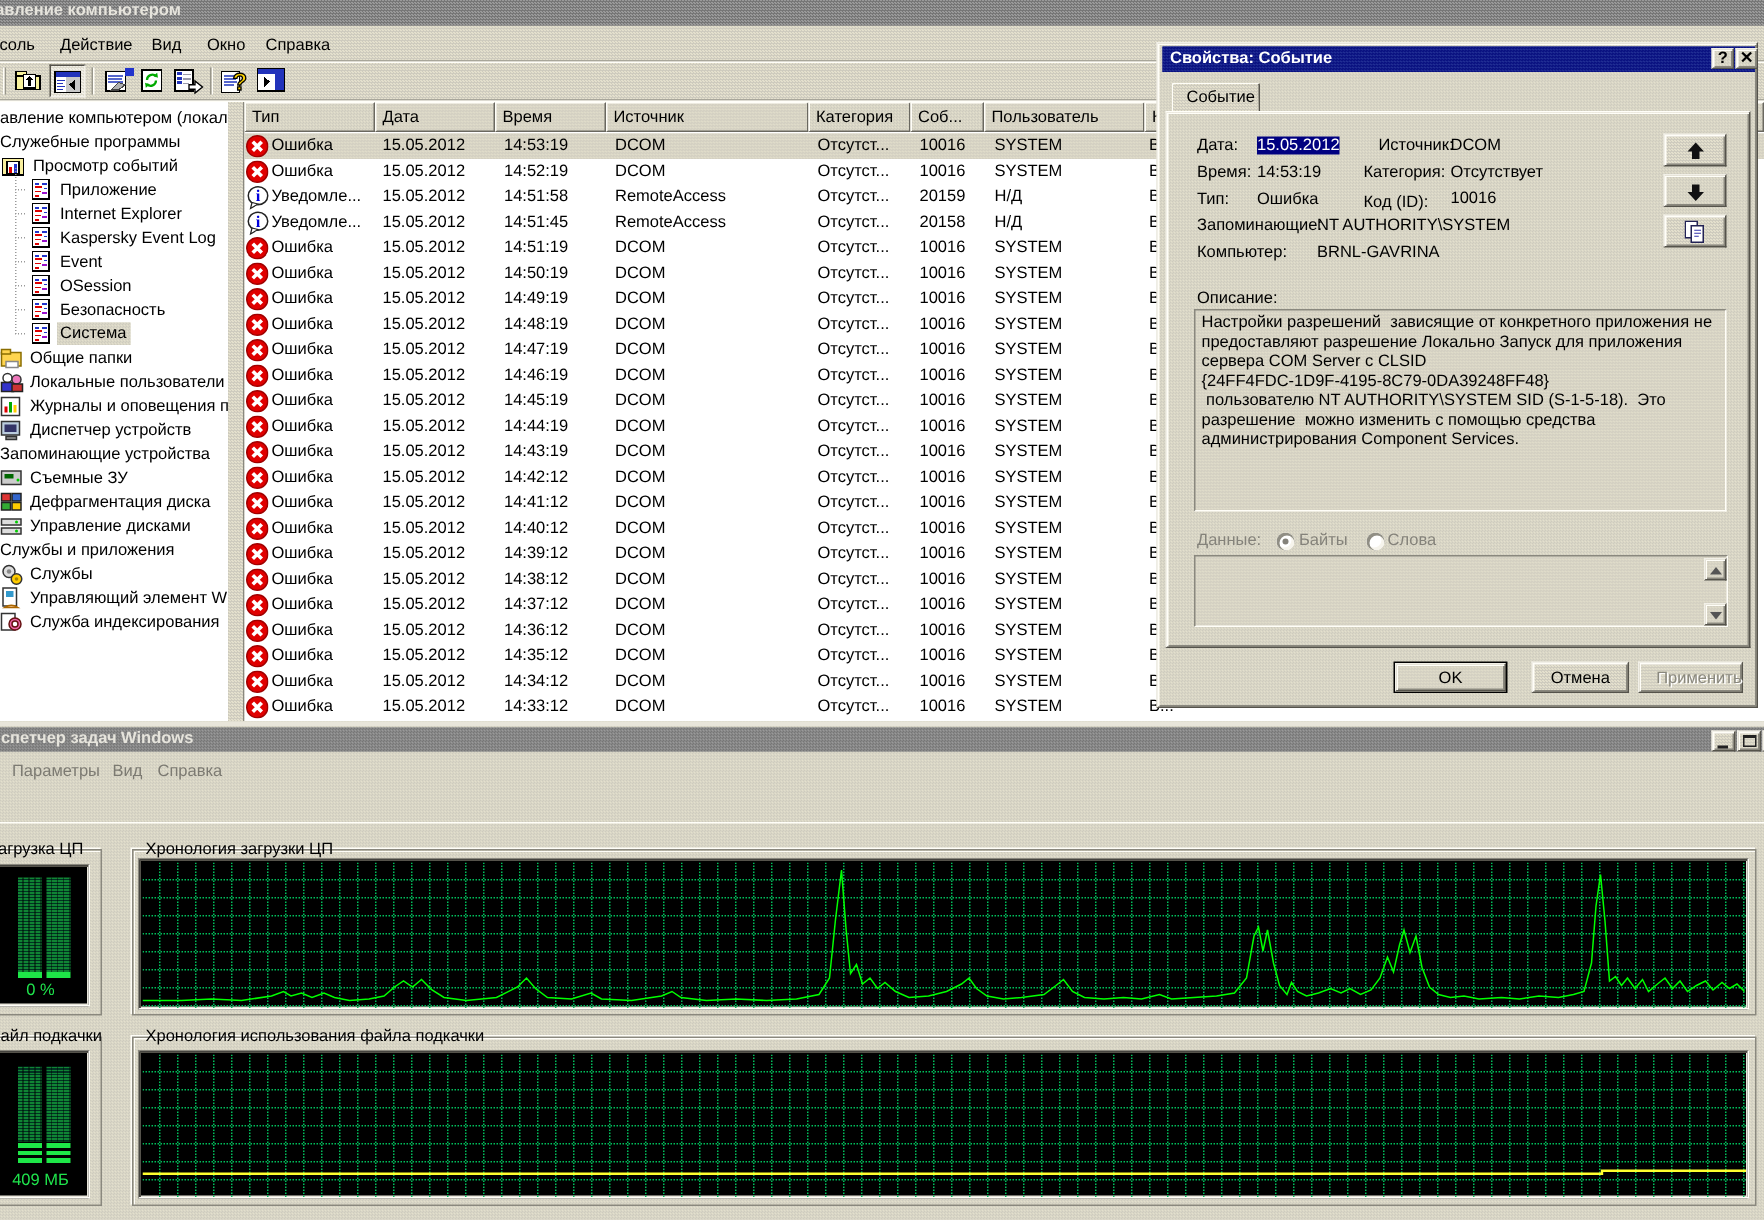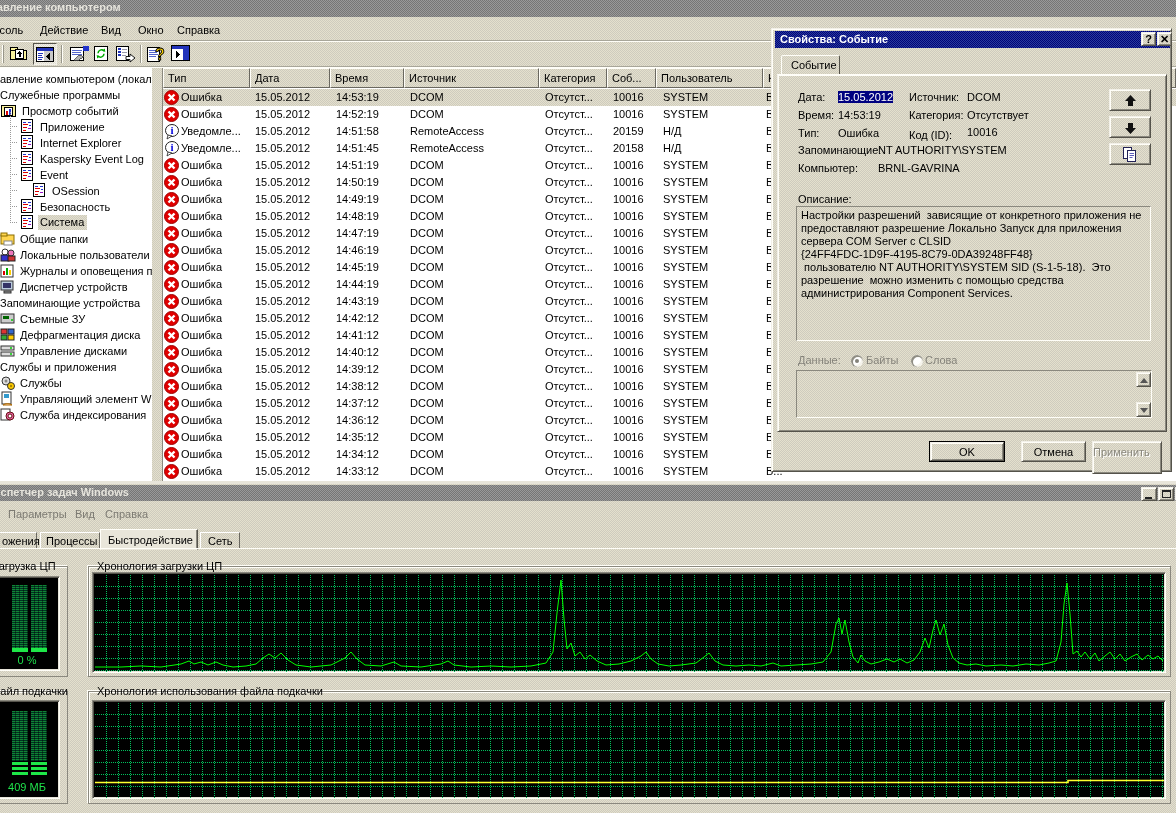--- a/index.html
+++ b/index.html
@@ -145,21 +145,21 @@
           <rect x="1.5" y="0.5" width="11" height="13" fill="#fff" stroke="#000"></rect>
           <path d="M3 3.5h3M8 3.5h3" stroke="#23c"></path>
           <path d="M3 5.5h5" stroke="#d00"></path>
           <path d="M9 6.5h2" stroke="#23c"></path>
           <path d="M3 8.5h4" stroke="#d00"></path>
           <path d="M8 9.5h3" stroke="#91c"></path>
           <path d="M3 11.5h3" stroke="#d00"></path>
         </svg>
         <span style="position:absolute;left:40px;top:2px;white-space:nowrap">Event</span>
       </div>
-<div style="position:absolute;left:12px;top:115px;width:140px;height:16px">
+<div style="position:absolute;left:0;top:115px;width:140px;height:16px">
         <svg width="16" height="16" style="position:absolute;left:20px;top:0" shape-rendering="crispEdges">
           <rect x="1.5" y="0.5" width="11" height="13" fill="#fff" stroke="#000"></rect>
           <path d="M3 3.5h3M8 3.5h3" stroke="#23c"></path>
           <path d="M3 5.5h5" stroke="#d00"></path>
           <path d="M9 6.5h2" stroke="#23c"></path>
           <path d="M3 8.5h4" stroke="#d00"></path>
           <path d="M8 9.5h3" stroke="#91c"></path>
           <path d="M3 11.5h3" stroke="#d00"></path>
         </svg>
         <span style="position:absolute;left:40px;top:2px;white-space:nowrap">OSession</span>
@@ -642,26 +642,20 @@
         </div>
         <div class="btn abs dith" style="left:1175px;top:2px;width:16px;height:14px"></div>
  </div>
 
  <div class="abs" style="left:0;top:22px;width:1176px;height:19px">
   <span class="tmi" style="left:8px">Параметры</span>
   <span class="tmi" style="left:75px">Вид</span>
   <span class="tmi" style="left:105px">Справка</span>
  </div>
 
- <div class="abs" style="left:0;top:46px;width:1176px;height:22px">
-  <div class="abs dith" style="left:0;top:5px;width:37px;height:17px;border-top:1px solid #fff;border-right:1px solid #6a6860;padding:2px 0 0 2px">ожения</div>
-  <div class="abs dith" style="left:40px;top:5px;width:60px;height:17px;border:1px solid;border-color:#fff #6a6860 transparent #fff;padding:2px 0 0 5px">Процессы</div>
-  <div class="abs" style="left:100px;top:2px;width:98px;height:21px;border:1px solid;border-color:#fffef8 #55534b transparent #fffef8;background:#e9e6da;padding:4px 0 0 7px;box-shadow:inset -1px 0 0 #8a887e">Быстродействие</div>
-  <div class="abs dith" style="left:200px;top:5px;width:40px;height:17px;border:1px solid;border-color:#fff #6a6860 transparent #fff;padding:2px 0 0 7px">Сеть</div>
- </div>
  <div class="abs" style="left:0;top:67px;width:1176px;height:1px;background:#fffef8"></div>
 
  <div class="gb abs" style="left:-10px;top:85px;width:78px;height:111px">
   <span class="glab dith abs" style="left:1px;padding:0">Загрузка ЦП</span>
  </div>
  <div class="abs sunk" style="left:-4px;top:95px;width:64px;height:95px;background:#000">
   <div class="abs" style="left:15px;top:8px;width:16px;height:63px;background-image:repeating-linear-gradient(90deg,transparent 0 3px,rgba(0,0,0,.45) 3px 4px),repeating-linear-gradient(#108434 0 1px,#032 1px 2px)"></div>
   <div class="abs" style="left:34px;top:8px;width:16px;height:63px;background-image:repeating-linear-gradient(90deg,transparent 0 3px,rgba(0,0,0,.45) 3px 4px),repeating-linear-gradient(#108434 0 1px,#032 1px 2px)"></div>
   <div class="abs" style="left:15px;top:71px;width:16px;height:4px;background:#1ee748"></div>
   <div class="abs" style="left:34px;top:71px;width:16px;height:4px;background:#1ee748"></div>
@@ -900,21 +894,21 @@
   <span class="abs" style="left:5px;top:2px;font-weight:bold;color:#fff">Свойства: Событие</span>
   <div class="btn abs dith" style="left:366px;top:1px;width:15px;height:14px;text-align:center;font-weight:bold;font-size:11px;line-height:13px">?</div>
   <div class="btn abs dith" style="left:382px;top:1px;width:15px;height:14px;text-align:center;font-weight:bold;font-size:11px;line-height:13px">✕</div>
  </div>
 
  <div class="abs dith" style="left:9px;top:26px;width:59px;height:20px;border:1px solid;border-color:#fffef8 #55534b transparent #fffef8;border-radius:2px 2px 0 0;padding:3px 0 0 9px">Событие</div>
  <div class="abs raise dith" style="left:5px;top:45px;width:390px;height:358px;border-top-color:#fffef8"></div>
 
  <span class="abs" style="left:26px;top:62px">Дата:</span>
  <span class="abs" style="left:66px;top:62px;background:#000080;color:#fff">15.05.2012</span>
- <span class="abs" style="left:137px;top:62px">Источник:</span>
+ <span class="abs" style="left:147px;top:62px">Источник:</span>
  <span class="abs" style="left:195px;top:62px">DCOM</span>
  <span class="abs" style="left:26px;top:80px">Время:</span>
  <span class="abs" style="left:66px;top:80px">14:53:19</span>
  <span class="abs" style="left:137px;top:80px">Категория:</span>
  <span class="abs" style="left:195px;top:80px">Отсутствует</span>
  <span class="abs" style="left:26px;top:98px">Тип:</span>
  <span class="abs" style="left:66px;top:98px">Ошибка</span>
  <span class="abs" style="left:137px;top:100px">Код (ID):</span>
  <span class="abs" style="left:195px;top:97px">10016</span>
  <span class="abs" style="left:26px;top:115px">Запоминающие:</span>
@@ -964,16 +958,16 @@
         </div>
   <div class="btn abs dith" style="left:339px;top:31px;width:15px;height:15px">
           <div class="abs" style="left:3px;top:5px;border:4px solid transparent;border-top:5px solid #555;border-bottom:none"></div>
         </div>
  </div>
 
  <div class="abs" style="left:157px;top:412px;width:76px;height:21px;border:1px solid #000">
    <div class="btn abs dith" style="left:0;top:0;width:74px;height:19px;text-align:center;padding-top:3px">OK</div>
  </div>
  <div class="btn abs dith" style="left:249px;top:412px;width:65px;height:21px;text-align:center;padding-top:4px">Отмена</div>
- <div class="btn abs dith" style="left:320px;top:412px;width:70px;height:33px;text-align:left;padding-top:4px;color:#8a887e;text-shadow:1px 1px 0 #fff">Применить</div>
+ <div class="btn abs dith" style="left:320px;top:412px;width:70px;height:21px;text-align:right;padding-top:4px;color:#8a887e;text-shadow:1px 1px 0 #fff">Применить</div>
 </div>
 
 </div>
 
 </body></html>

